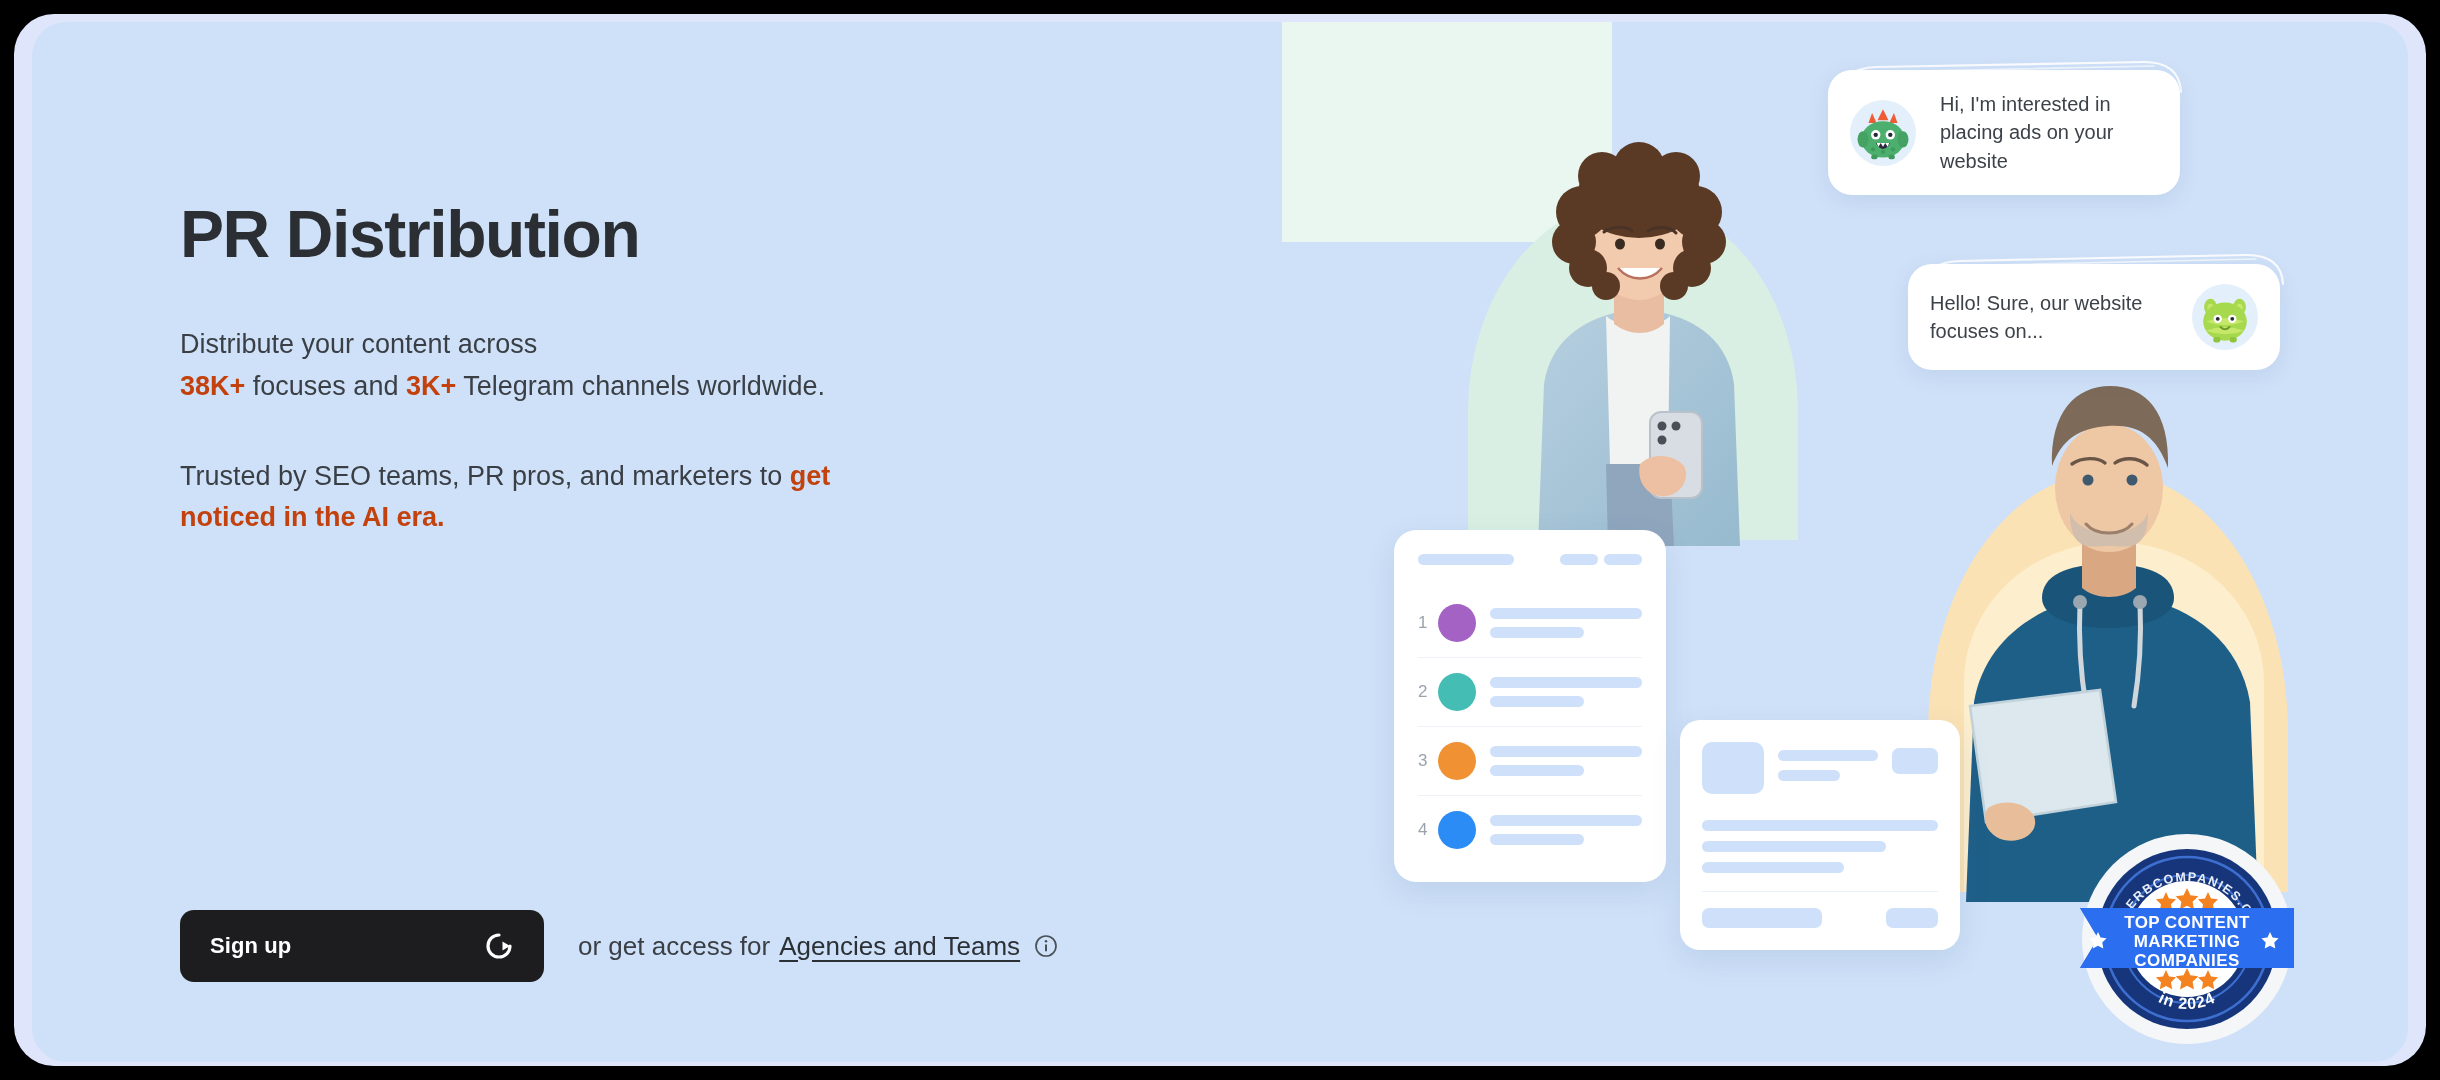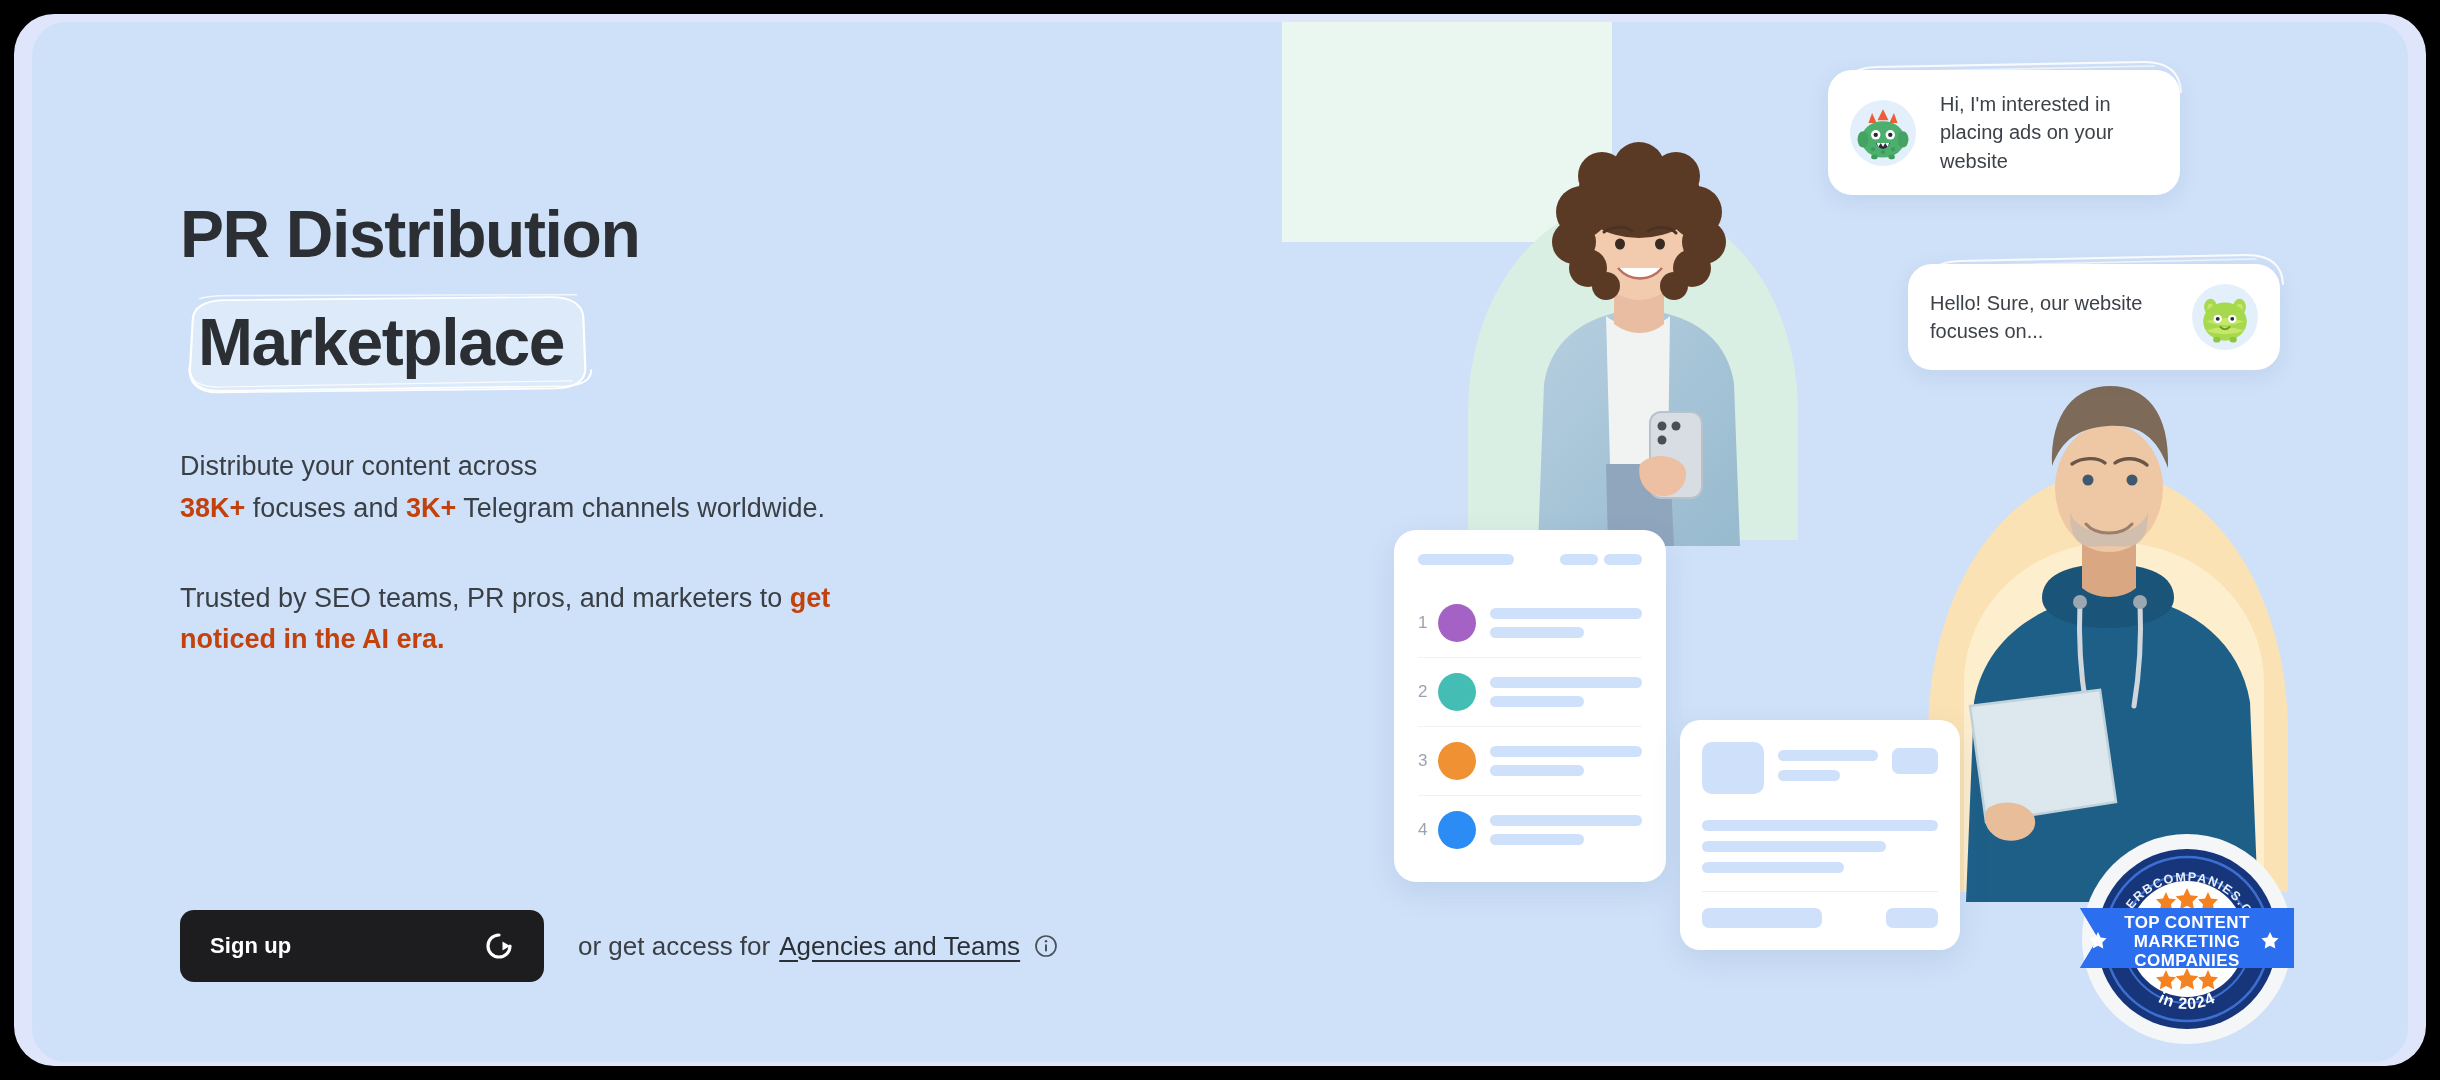--- a/index.html
+++ b/index.html
@@ -298,29 +298,20 @@
 
 <div id="frame">
   <div id="outer-band"></div>
 
   <div id="hero">
 
     <div id="left-col">
 
       <div class="headline">PR Distribution</div>
 
-      <div class="headline headline-row2">
-        <svg class="scribble-box" viewBox="0 0 420 130" preserveAspectRatio="none">
-          <path d="M13 34 C13 17 26 9 44 8 L378 4 C398 4 410 13 411 30 L413 96 C414 113 402 122 383 123 L40 128 C22 129 11 119 10 102 Z" fill="rgba(255,255,255,0.30)" stroke="#ffffff" stroke-width="2.2" stroke-linecap="round"></path>
-          <path d="M11 104 C13 120 25 127 44 126 L392 120 C410 119 419 112 419 99" fill="none" stroke="#ffffff" stroke-width="2.2" stroke-linecap="round" opacity="0.95"></path>
-          <path d="M9 96 C9 114 22 122 42 121 L400 113" fill="none" stroke="#ffffff" stroke-width="1.6" stroke-linecap="round" opacity="0.8"></path>
-          <path d="M20 6 C34 1 52 2 70 2 L404 1" fill="none" stroke="#ffffff" stroke-width="1.8" stroke-linecap="round" opacity="0.75"></path>
-        </svg>
-        <span class="hl-text">Marketplace</span>
-      </div>
 
       <p class="subcopy">
         <span>Distribute your content across</span>
         <br>
         <b>38K+</b><span> focuses and </span><b>3K+</b><span> Telegram channels worldwide.</span>
       </p>
 
       <p class="subcopy second">
         <span>Trusted by SEO teams, PR pros, and marketers to </span><b>get noticed in the AI era.</b>
       </p>

